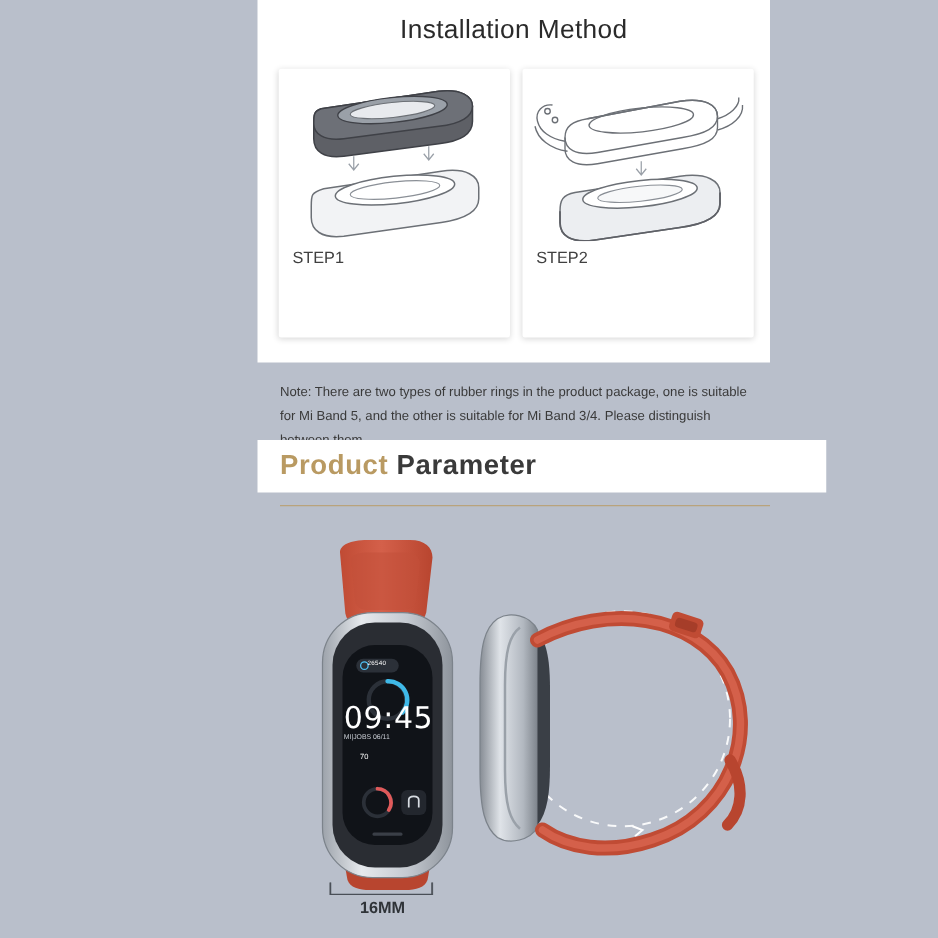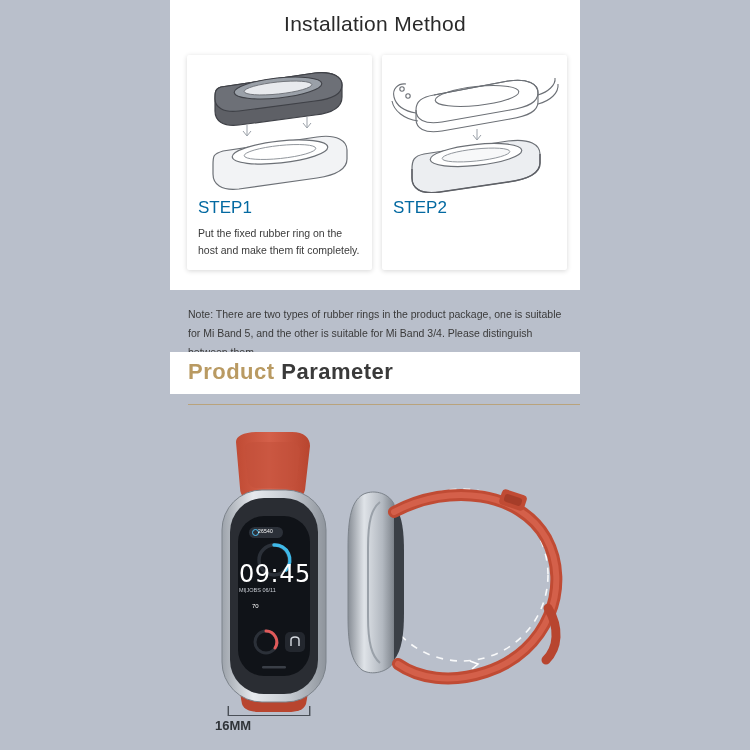--- a/index.html
+++ b/index.html
@@ -11,20 +11,21 @@
     height: 750px;
     background: #b9bfcb;
     font-family: "Liberation Sans", sans-serif;
     overflow: hidden;
     position: relative;
   }
   .page {
     position: relative;
     width: 686px;
     height: 750px;
+    margin-left: 36px;
   }
 
   
   .install-panel {
     position: absolute;
     left: 170px;
     top: 0;
     width: 410px;
     height: 290px;
     background: #ffffff;
@@ -58,22 +59,22 @@
     position: absolute;
     left: 0; top: 0;
     width: 185px;
     height: 138px;
     overflow: hidden;
   }
   .step-label {
     position: absolute;
     left: 11px;
     top: 143px;
-    font-size: 17px;
-    color: #0369a1;
+    font-size: 13px;
+    color: #404040;
   }
   .step-text {
     position: absolute;
     left: 11px;
     top: 170px;
     width: 165px;
     font-size: 10.5px;
     line-height: 17px;
     color: #3a3a3a;
   }
@@ -90,20 +91,21 @@
   }
 
   
   .param-band {
     position: absolute;
     left: 170px;
     top: 352px;
     width: 410px;
     height: 42px;
     background: #ffffff;
+    padding-left: 45px;
   }
   .param-title {
     position: absolute;
     left: 18px;
     top: 7px;
     font-size: 22px;
     font-weight: bold;
     letter-spacing: 0.5px;
   }
   .param-title .t1 { color: #b99a62; }
@@ -125,20 +127,21 @@
     top: 420px;
     width: 750px;
     height: 330px;
   }
 
   .width-label {
     position: absolute;
     left: 215px;
     top: 718px;
     width: 110px;
+    text-align: center;
     font-size: 13px;
     color: #2f3338;
     font-weight: bold;
   }
 
   
   .bracket {
     position: absolute;
     left: 228px;
     top: 706px;
@@ -199,21 +202,20 @@
           <path d="M120 62 L120 72 M116 68 L120 73 L124 68" stroke="#9aa0a8" stroke-width="1" fill="none"></path>
 
           <g>
             <path d="M36 96 L130 82 C150 79 160 86 160 95 L160 104 C160 114 150 120 130 123 L52 134 C34 136 26 129 26 119 L26 110 C26 101 26 99 36 96 Z" fill="#f2f3f5" stroke="#6c7076" stroke-width="1.2"></path>
             <ellipse cx="93" cy="97" rx="48" ry="11" fill="#ffffff" stroke="#6c7076" stroke-width="1.2" transform="rotate(-6 93 97)"></ellipse>
             <ellipse cx="93" cy="97" rx="36" ry="6.5" fill="#ffffff" stroke="#8a8f96" stroke-width="0.9" transform="rotate(-6 93 97)"></ellipse>
           </g>
         </svg>
       </div>
       <div class="step-label">STEP1</div>
-      <div class="step-text">Put the fixed rubber ring on the host and make them fit completely.</div>
     </div>
 
     <div class="step-card right">
       <div class="step-art">
         <svg width="185" height="138" viewBox="0 0 185 138" xmlns="http://www.w3.org/2000/svg">
 
           <g fill="none" stroke="#6c7076" stroke-width="1.1">
             <path d="M52 40 L126 26 C146 23 156 29 156 38 C156 47 147 52 128 55 L60 67 C42 70 34 64 34 55 C34 46 40 42 52 40 Z"></path>
             <path d="M52 40 L126 26 C146 23 156 29 156 38 L156 47 C156 56 147 61 128 64 L60 76 C42 79 34 73 34 64 L34 55"></path>
             <ellipse cx="95" cy="41" rx="42" ry="9.5" transform="rotate(-6 95 41)"></ellipse>

